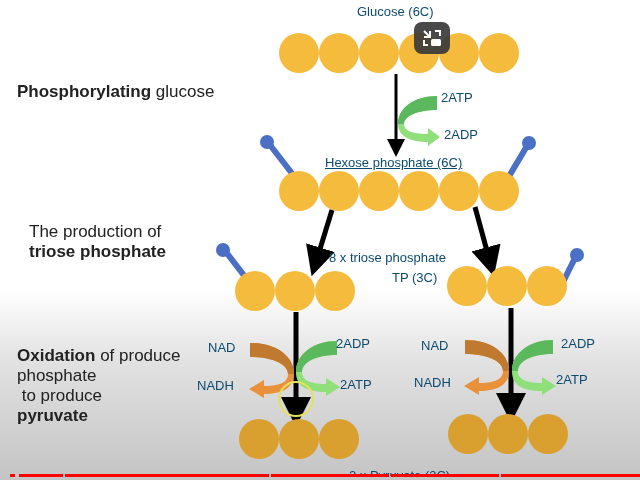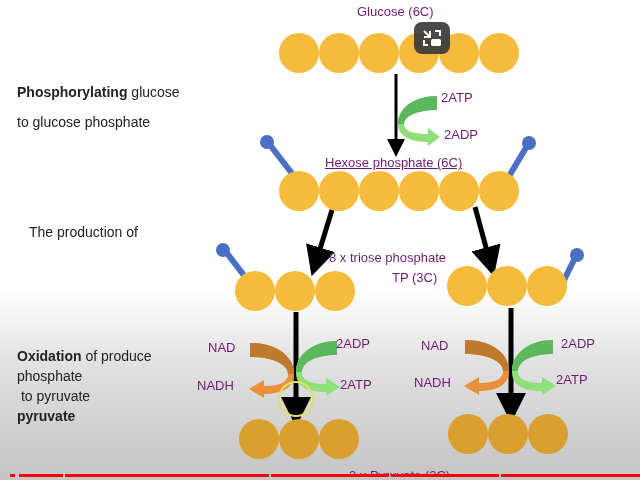--- a/index.html
+++ b/index.html
@@ -3,47 +3,47 @@
 <meta charset="utf-8">
 <style>
   html, body { margin:0; padding:0; }
   body {
     width:640px; height:480px; overflow:hidden; position:relative;
     font-family: "Liberation Sans", "DejaVu Sans", sans-serif;
     background: linear-gradient(to bottom, #ffffff 0px, #ffffff 290px, #e2e2e2 360px, #c4c4c4 480px);
     color:#222;
   }
   .abs { position:absolute; }
-  .side-text { font-size:14px; color:#222; line-height:20px; }
+  .side-text { font-size:17px; color:#222; line-height:20px; }
   .side-text b { font-weight:bold; }
-  .lbl { font-size:13px; color:#701a75; white-space:nowrap; }
+  .lbl { font-size:13px; color:#0c4a6e; white-space:nowrap; }
   svg#diagram { position:absolute; left:0; top:0; }
   .pip {
     position:absolute; left:414px; top:22px; width:36px; height:32px;
     background:#3a3a3a; border-radius:8px; opacity:0.92;
   }
   .progress { position:absolute; left:0; top:474px; width:640px; height:3px; }
   .seg { position:absolute; top:0; height:3px; background:#f00; }
 </style>
 </head>
 <body>
 
 <div class="abs side-text" style="left:17px; top:82px;">
   <div><b>Phosphorylating</b><span> glucose</span></div>
-  <div style="margin-top:10px;">to glucose phosphate</div>
 </div>
 
 <div class="abs side-text" style="left:17px; top:222px;margin-left:12px;">
   <div>The production of</div>
+  <div><b>triose phosphate</b></div>
 </div>
 
 <div class="abs side-text" style="left:17px; top:346px;">
   <div><b>Oxidation</b><span> of produce</span></div>
   <div>phosphate</div>
-  <div style="white-space:pre;"> to pyruvate</div>
+  <div style="white-space:pre;"> to produce</div>
   <div><b>pyruvate</b></div>
 </div>
 
 <svg id="diagram" width="640" height="480">
   <defs>
     <marker id="ah" markerWidth="6" markerHeight="6" refX="3" refY="3" orient="auto">
       <path d="M0,0 L6,3 L0,6 z" fill="#000"></path>
     </marker>
   </defs>
 

